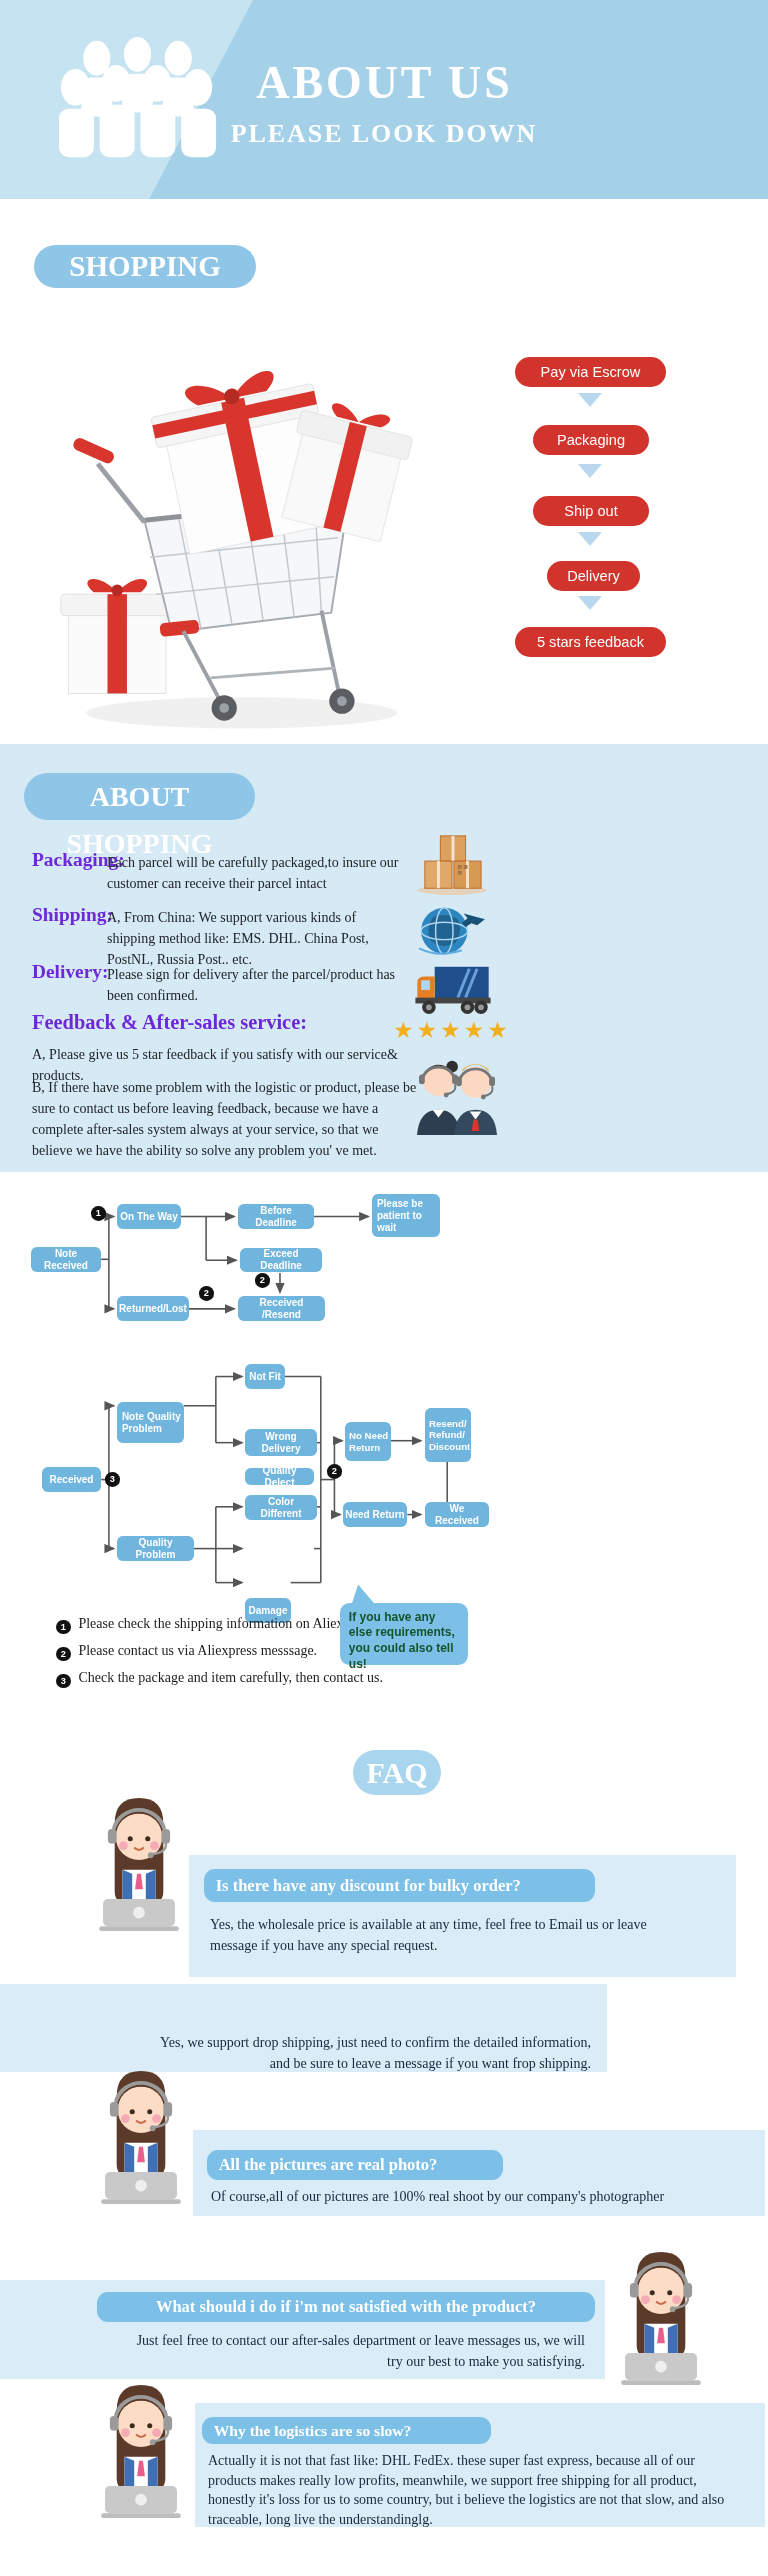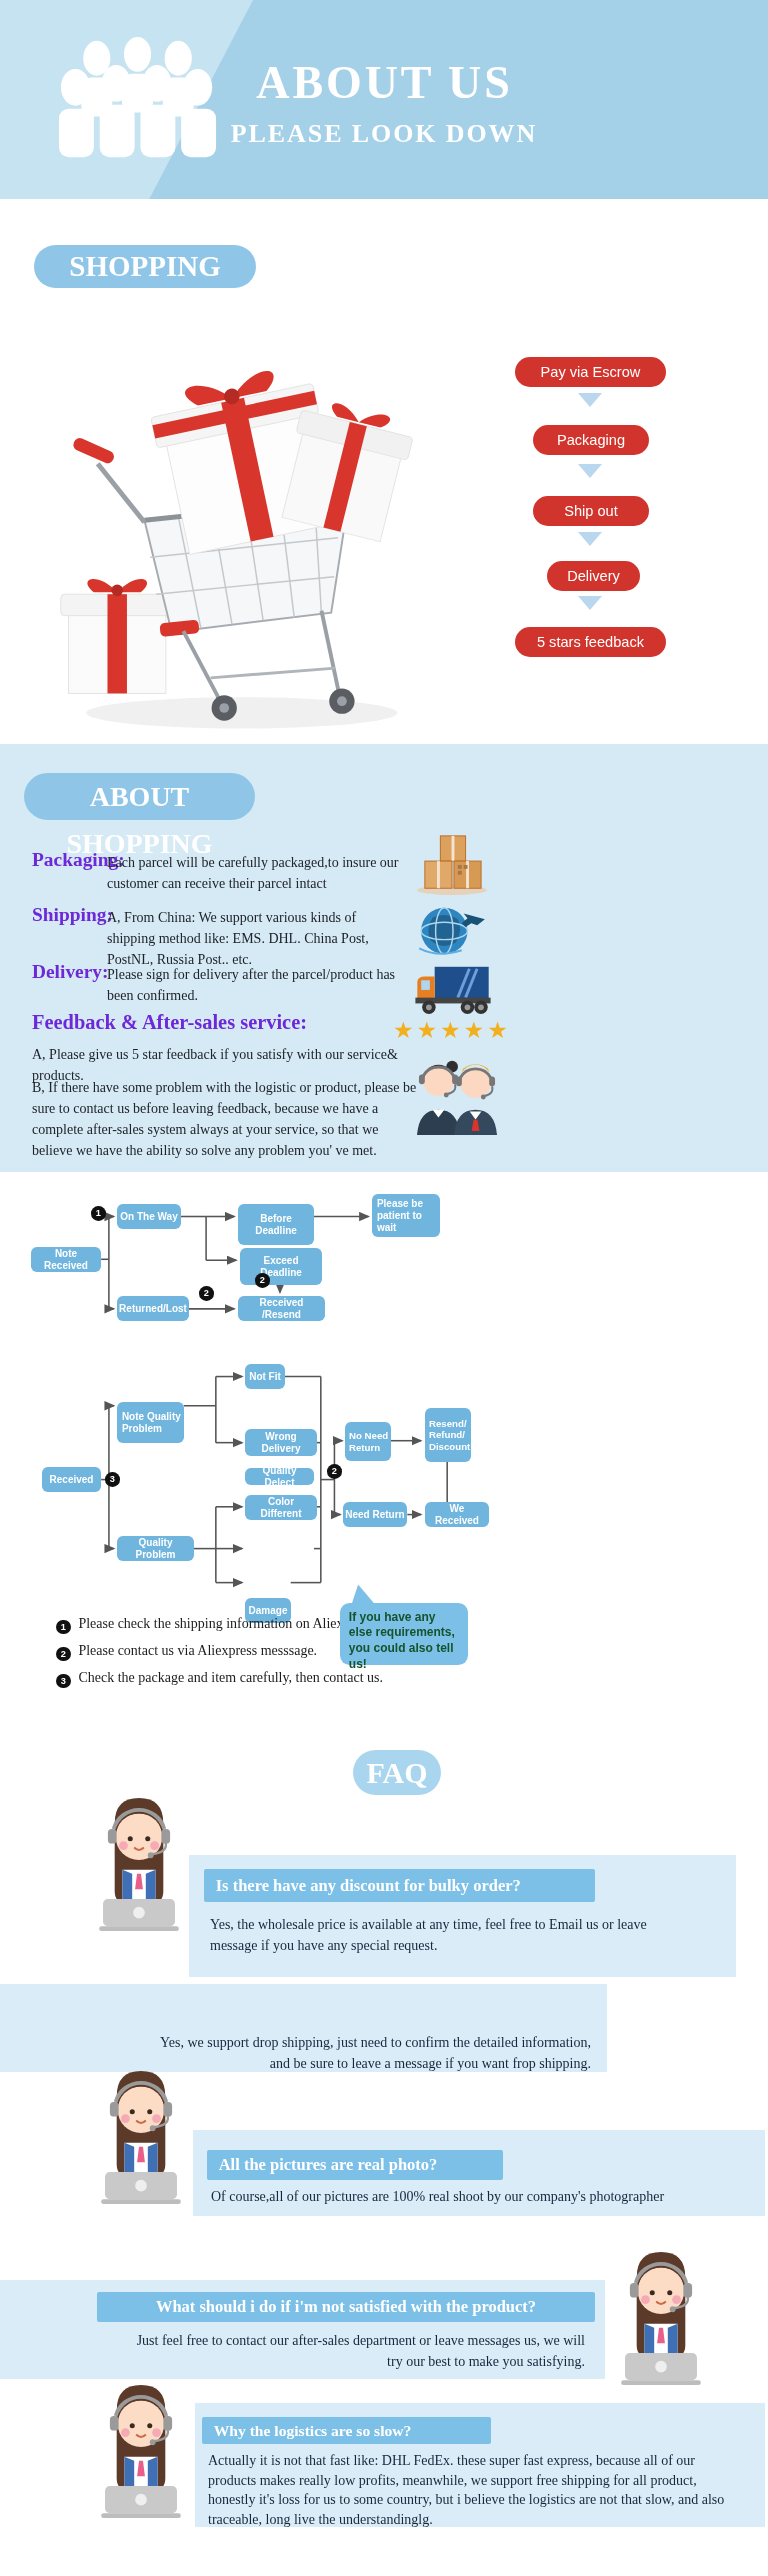--- a/index.html
+++ b/index.html
@@ -48,21 +48,21 @@
     background:#111;border-radius:50%;color:#fff;font-family:"Liberation Sans",sans-serif;
     font-size:9.2px;font-weight:bold;align-items:center;justify-content:center;margin-right:7.8px;}
   #bubble{position:absolute;left:340px;top:1603px;width:128px;height:62px;background:#7cc0e8;
     border-radius:9.7px;color:#14532d;font-family:"Liberation Sans",sans-serif;font-size:12px;
     font-weight:bold;line-height:1.3;padding:6.8px 8.8px;box-sizing:border-box;}
   #bubble-tail{position:absolute;left:11.7px;top:-18.5px;width:23px;height:19.4px;background:#7cc0e8;
     clip-path:polygon(28% 0,100% 100%,0 100%);}
 
   
   .faq-panel{position:absolute;background:#d9ecf8;}
-  .faq-bar{position:absolute;background:#7cc0e8;color:#fff;border-radius:2px;
+  .faq-bar{position:absolute;background:#7cc0e8;color:#fff;border-radius:11px;
     font-weight:bold;font-size:16.5px;display:flex;align-items:center;padding:0 11.7px;
     box-sizing:border-box;}
   .faq-ans{position:absolute;color:#16283c;font-size:14px;line-height:1.5;}
   .avatar{position:absolute;width:88px;height:141px;z-index:5;}
 </style>
 </head>
 <body>
 
 <div id="page">
 
@@ -254,23 +254,23 @@
         <path d="M212,26 L212,71"></path>
       <path d="M212,26 L241,26" marker-end="url(#ah1)"></path>
         <path d="M212,71 L243,71" marker-end="url(#ah1)"></path>
       <path d="M323,26 L379,26" marker-end="url(#ah1)"></path>
       <path d="M288,84 L288,104" marker-end="url(#ah1)"></path>
       <path d="M194,121 L241,121" marker-end="url(#ah1)"></path>
     </g>
   </svg>
   <div class="fnode" style="left:31px;top:1247px;width:70px;height:25px;">Note Received</div>
   <div class="fnode" style="left:117px;top:1204px;width:64px;height:25px;">On The Way</div>
-  <div class="fnode" style="left:238px;top:1204px;width:76px;height:41px;">Before Deadline</div>
+  <div class="fnode" style="left:238px;top:1204px;width:76px;height:25px;">Before Deadline</div>
   <div class="fnode left" style="left:372px;top:1194px;width:68px;height:43px;">Please be patient to wait</div>
-  <div class="fnode" style="left:240px;top:1248px;width:82px;height:37px;text-align:center;">Exceed Deadline</div>
+  <div class="fnode" style="left:240px;top:1248px;width:82px;height:24px;text-align:center;">Exceed Deadline</div>
   <div class="fnode" style="left:117px;top:1296px;width:72px;height:25px;">Returned/Lost</div>
   <div class="fnode" style="left:238px;top:1296px;width:87px;height:25px;">Received /Resend</div>
   <div class="nbadge" style="left:91px;top:1206px;">1</div>
   <div class="nbadge" style="left:199px;top:1286px;">2</div>
   <div class="nbadge" style="left:255px;top:1273px;">2</div>
 
   <svg class="edges" style="top:1361px;" width="768" height="243" viewBox="0 0 790 250">
     <defs>
         <marker id="ah2" markerWidth="8" markerHeight="8" refX="6" refY="3" orient="auto">
           <path d="M0,0 L7,3 L0,6 Z" fill="#555"></path>

